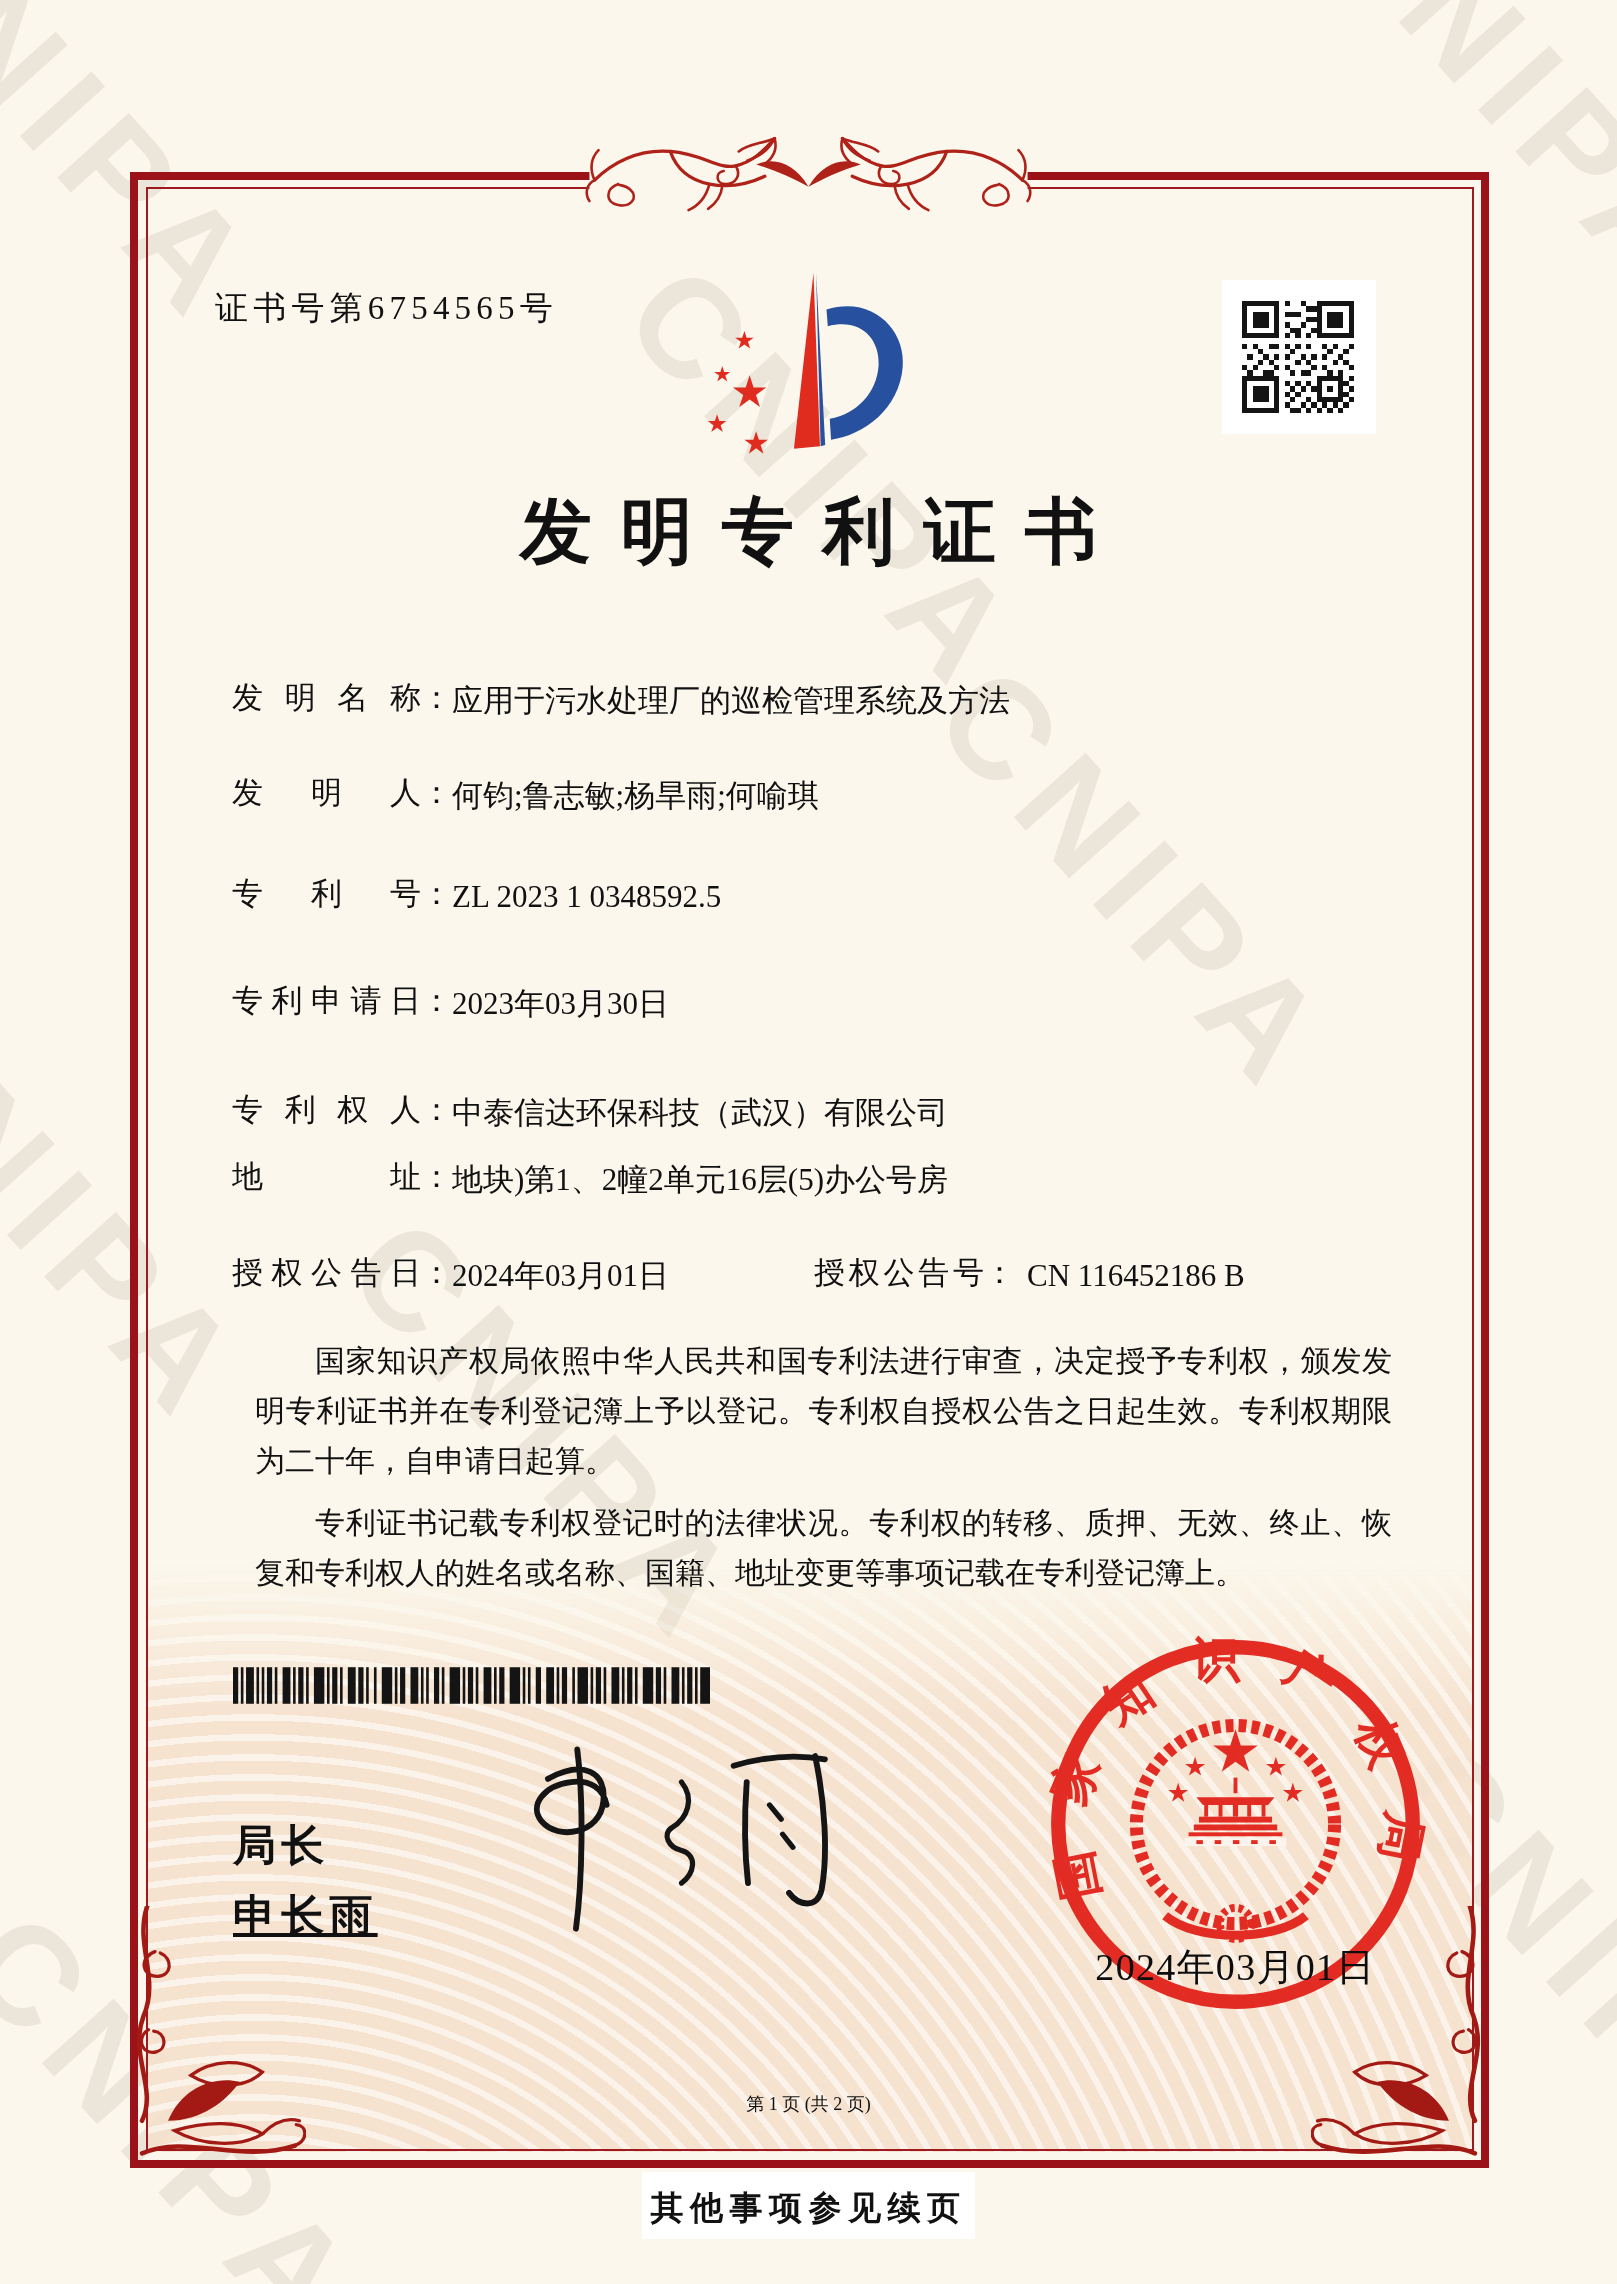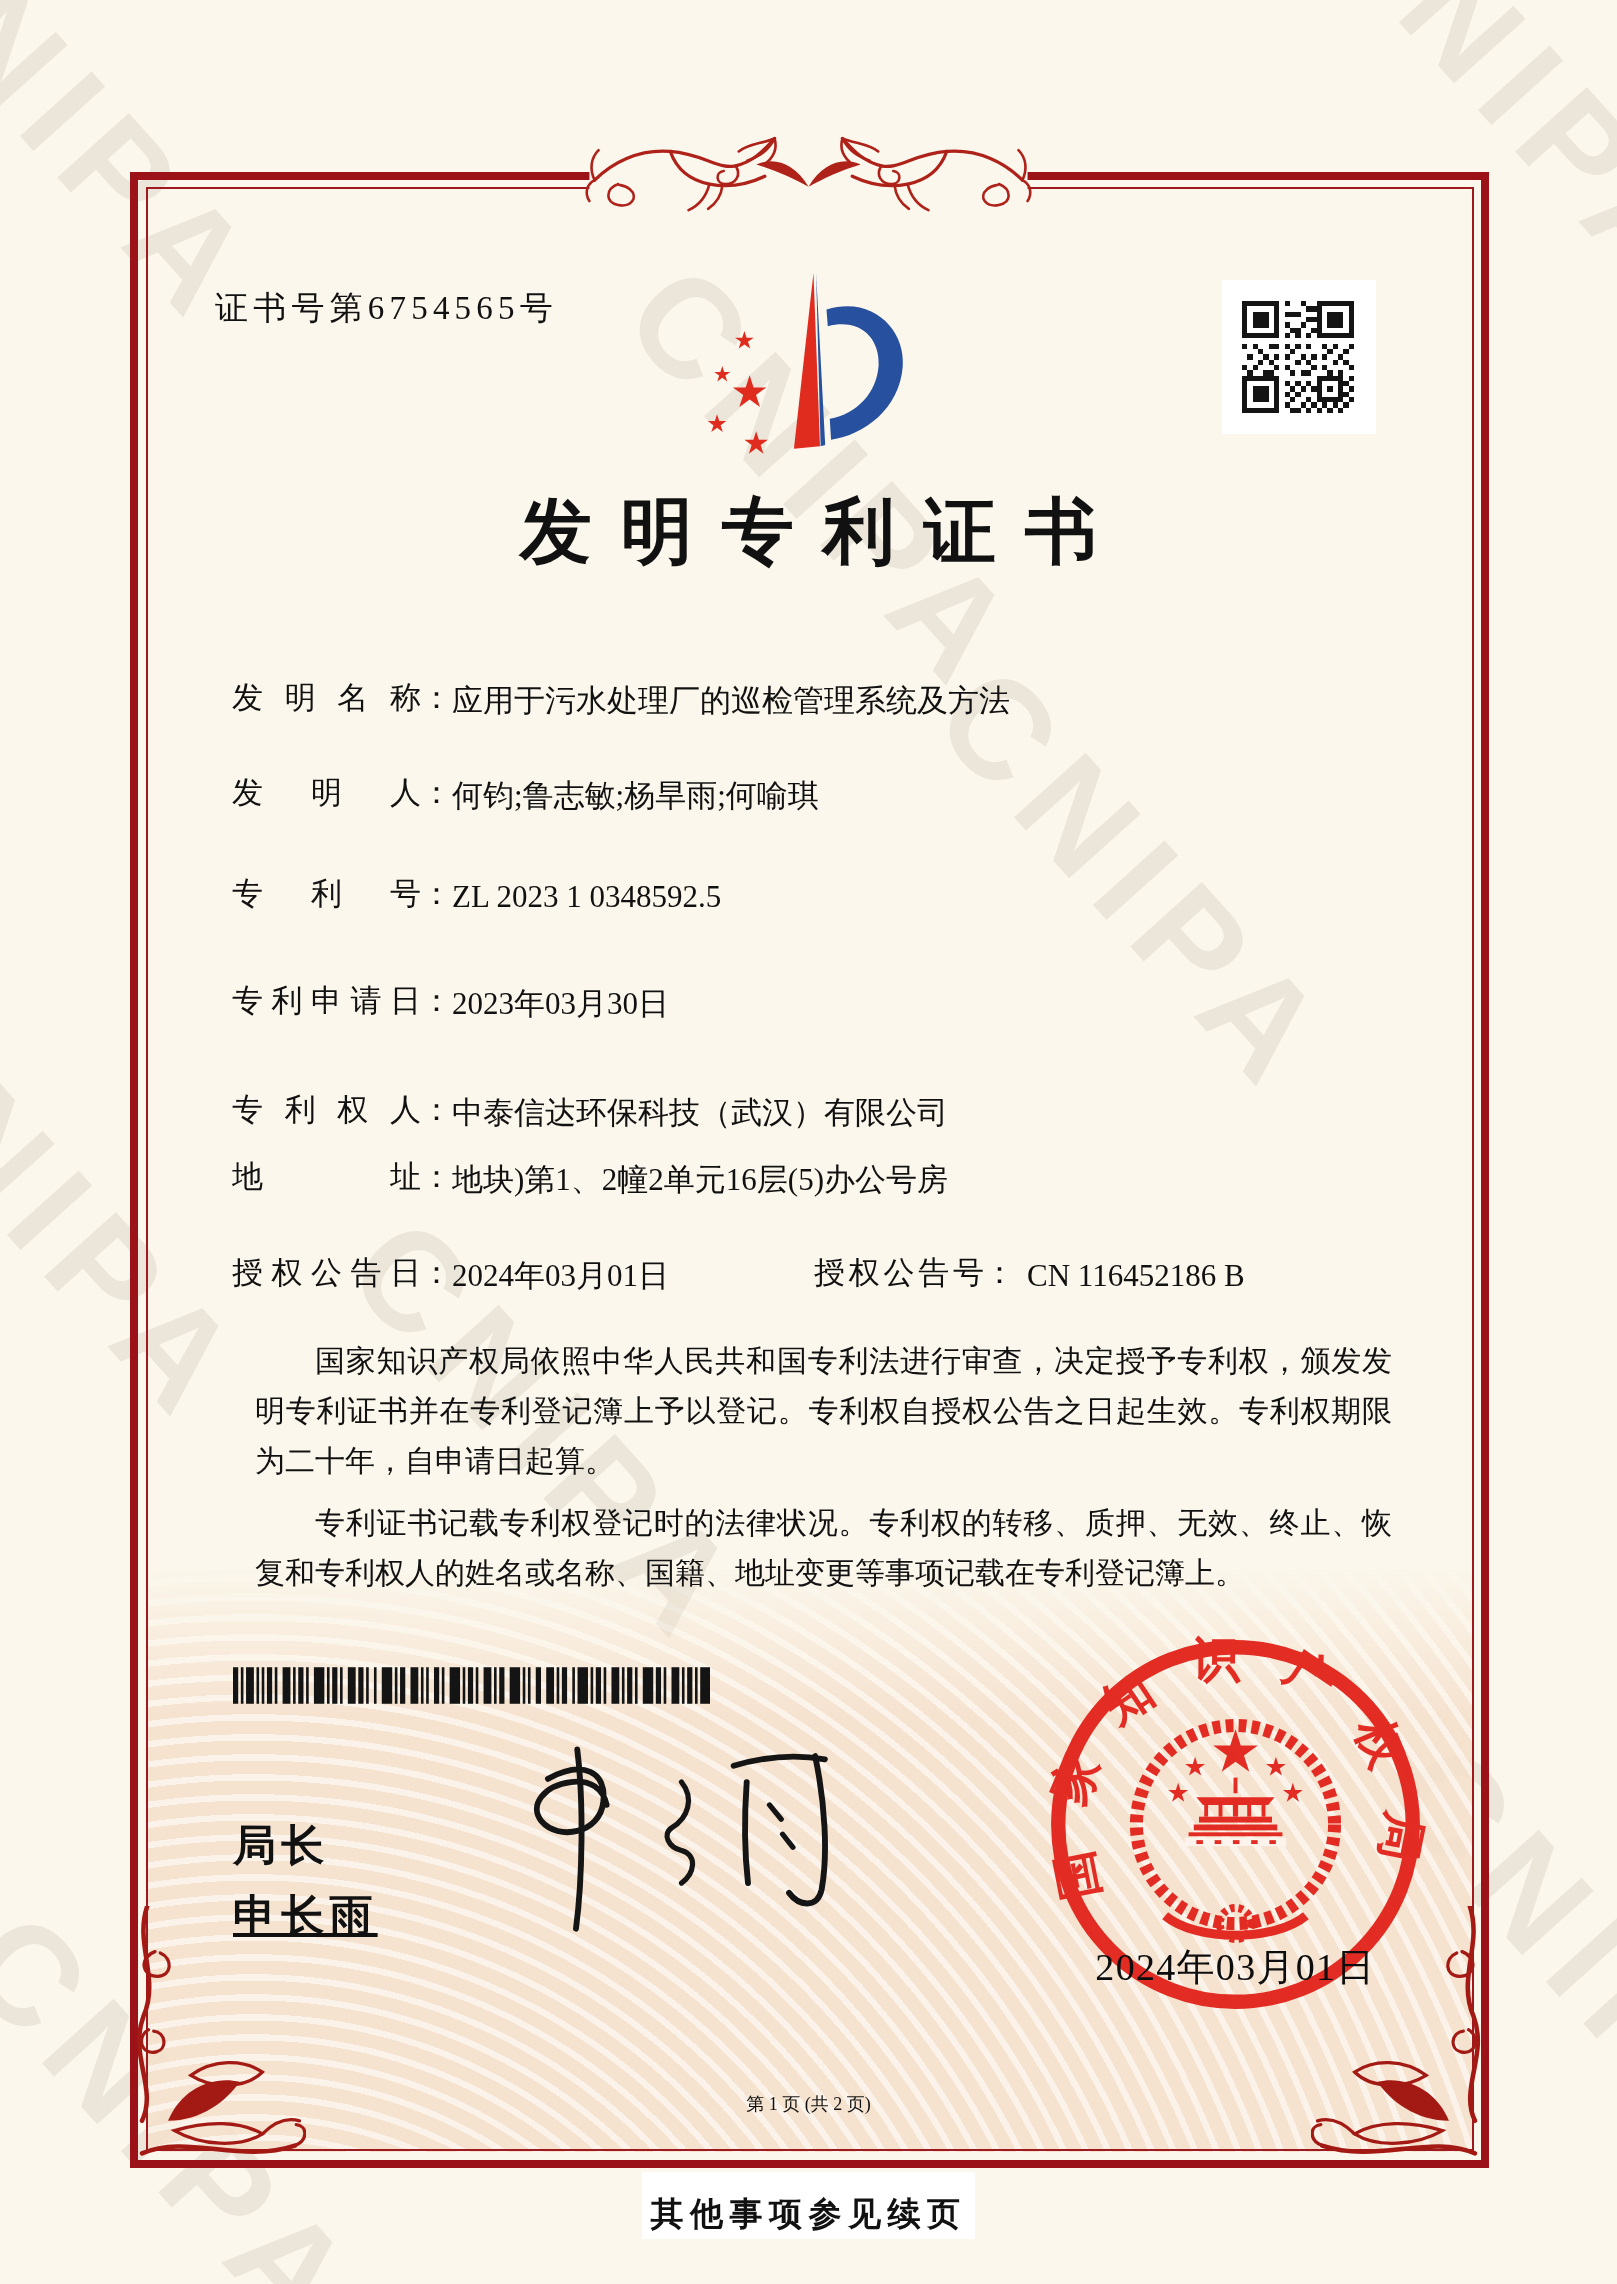--- a/index.html
+++ b/index.html
@@ -38,21 +38,21 @@
   .body-text p{margin:12px;text-indent:2em;}
   .body-text p + p{margin-top:7.8px;}
   .director,.director-name{position:absolute;left:233px;font-family:"Liberation Sans","DejaVu Sans",sans-serif;
              font-weight:bold;font-size:43px;letter-spacing:5.2px;z-index:5;}
   .director{top:1817px;} .director-name{top:1887px;text-decoration:underline;}
   .seal-date{position:absolute;left:1040px;top:1942px;width:391px;text-align:center;
              font-size:38px;letter-spacing:1.3px;color:#0d0d0d;z-index:7;}
   .footer-page{position:absolute;left:0;top:2092px;width:100%;text-align:center;font-size:18px;z-index:5;}
   .note-box{position:absolute;left:642px;top:2172px;width:333px;height:67px;background:#fff;z-index:4;}
   .note-text{position:absolute;left:642px;top:2186px;width:333px;text-align:center;font-size:33px;
-             font-weight:bold;letter-spacing:6.5px;z-index:5;margin-top:6px;}
+             font-weight:bold;letter-spacing:6.5px;z-index:5;}
 </style>
 </head>
 <body>
 
 <div class="page">
 
   <div class="wm" style="left:62px;top:111px">CNIPA</div>
   <div class="wm" style="left:1520px;top:85px">CNIPA</div>
   <div class="wm" style="left:825px;top:479px">CNIPA</div>
   <div class="wm" style="left:1135px;top:880px">CNIPA</div>

